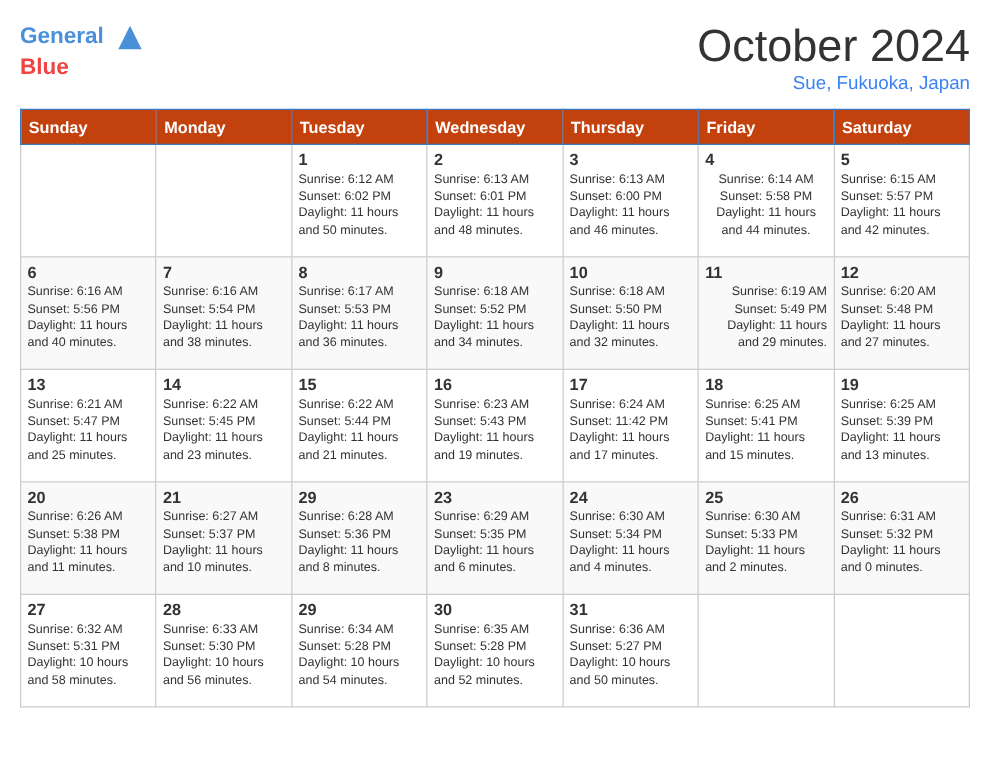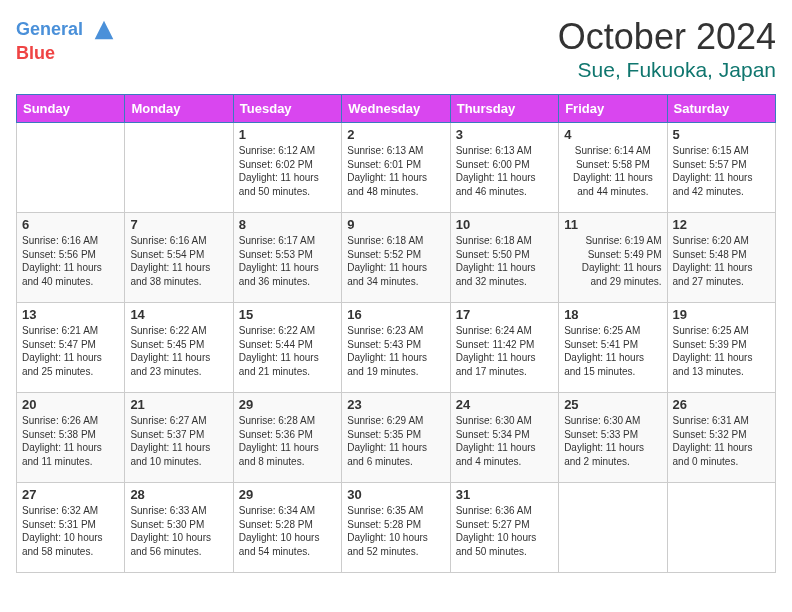--- a/index.html
+++ b/index.html
@@ -37,30 +37,30 @@
     }
     .title-block {
       text-align: right;
     }
     .month-title {
       font-size: 36px;
       font-weight: normal;
       color: #333;
     }
     .location {
-      font-size: 21px;
-      color: #0f766e;
+      font-size: 15px;
+      color: #3b82f6;
     }
     table {
       width: 100%;
       border-collapse: collapse;
       table-layout: fixed;
     }
     th {
-      background-color: #d946ef;
+      background-color: #c2410c;
       color: #fff;
       text-align: left;
       padding: 6px 6px;
       font-size: 13px;
       font-weight: bold;
       border: 1px solid #3a7abf;
     }
     td {
       border: 1px solid #ccc;
       vertical-align: top;

